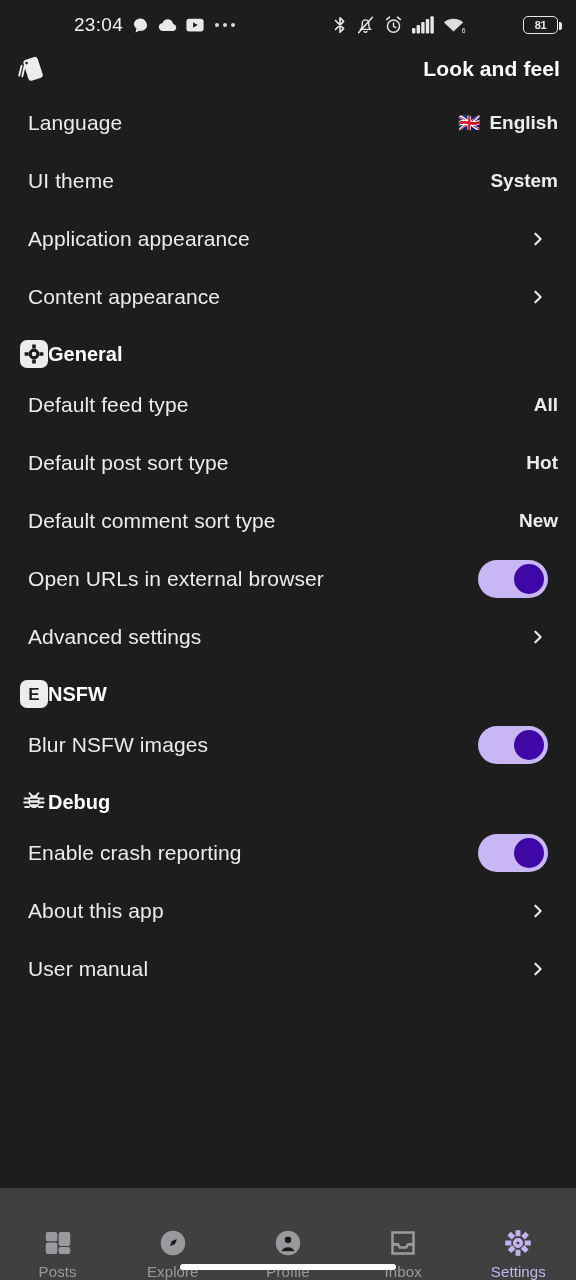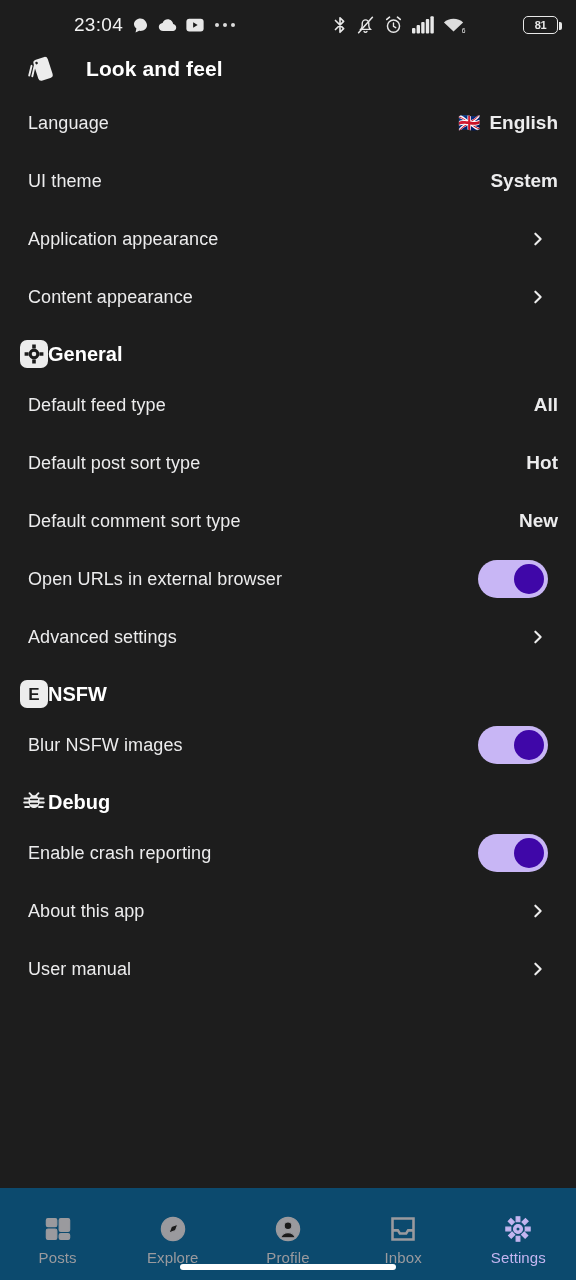--- a/index.html
+++ b/index.html
@@ -36,23 +36,24 @@
     display:flex; align-items:center; justify-content:center;margin-left:48px;
   }
   .batt:after {
     content:""; position:absolute; right:-5px; top:5px;
     width:3px; height:8px; background:#e8e8e8; border-radius:0 2px 2px 0;
   }
   .batt span { font-size:11px; font-weight:700; color:#e8e8e8; letter-spacing:-.3px; }
 
   
   .page-header {
-    display:flex; align-items:center; gap:30px;
-    padding:4px 16px 10px 26px;
+    display:flex; align-items:center; gap:14px;
+    padding:4px 16px 10px 16px;
     flex:0 0 auto;
+    justify-content:space-between;
   }
   .page-header .title {
     font-size:21px; font-weight:700; color:#ffffff; letter-spacing:.1px;
   }
 
   
   .content { flex:1 1 auto; overflow:hidden; }
 
   .section-header {
     display:flex; align-items:center; 
@@ -72,21 +73,21 @@
     font-family:"Liberation Sans", sans-serif; line-height:1;
   }
 
   
   .row {
     display:flex; align-items:center;
     min-height:58px;
     padding:4px 18px 4px 28px;
   }
   .row .label {
-    font-size:18px; color:#ececed; font-weight:400; letter-spacing:.1px;
+    font-size:21px; color:#ececed; font-weight:400; letter-spacing:.1px;
   }
   .row .right {
     margin-left:auto; display:flex; align-items:center; gap:9px;
   }
   .row .value { font-size:19px; color:#ececed; font-weight:700; }
   .flag { font-size:18px; line-height:1; letter-spacing:0; }
   .chevron { width:16px; height:16px; display:block; margin-right:12px; }
 
   
   .toggle {
@@ -96,22 +97,22 @@
   }
   .toggle .knob {
     position:absolute; top:4px; right:4px;
     width:30px; height:30px; border-radius:50%;
     background:#3f07a8;
   }
 
   
   .bottomnav {
     flex:0 0 92px; height:92px;
-    background:#0c4a6e;
-    display:flex; align-items:center; justify-content:space-around;
+    background:#404040;
+    display:flex; align-items:flex-end; justify-content:space-around;
     padding-top:12px;
   }
   .navitem {
     display:flex; flex-direction:column; align-items:center; gap:6px;
     width:20%;
   }
   .navitem .nav-label { font-size:15px; color:#9a9a9e; letter-spacing:.1px; }
   .navitem.active .nav-label { color:#c4b5f0; }
   .navicon { width:28px; height:28px; display:block; }
 

